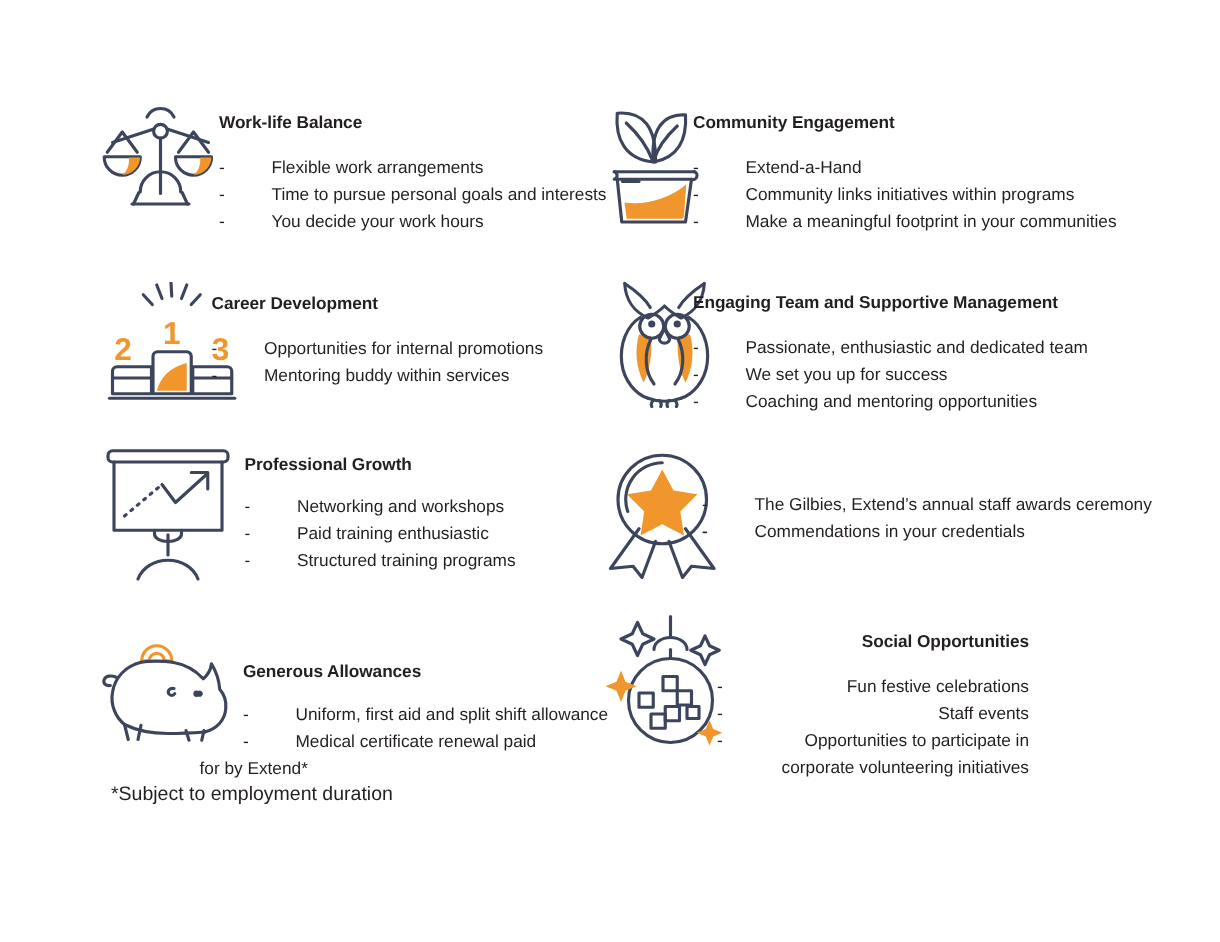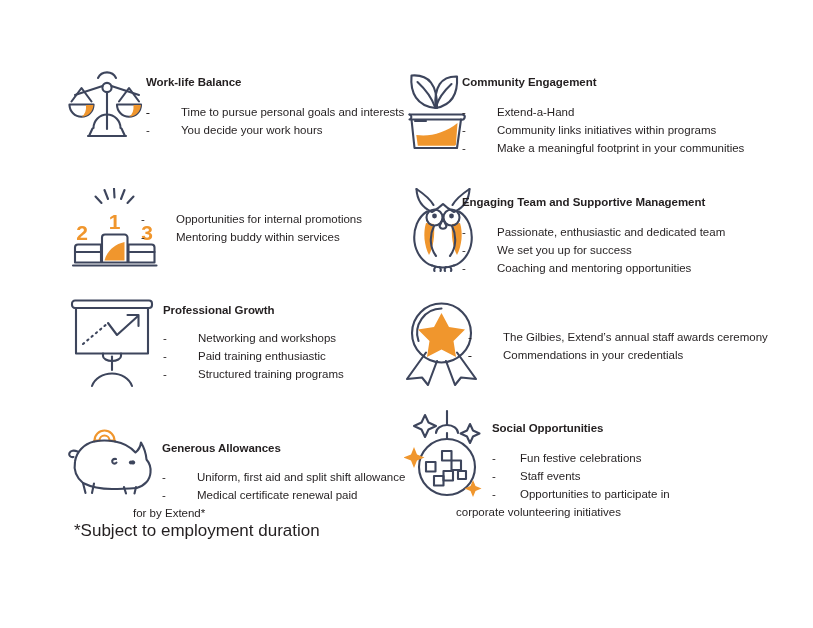--- a/index.html
+++ b/index.html
@@ -63,21 +63,21 @@
     padding-left: 35px;
   }
   .b-list li.wrapline {
     white-space: normal;
     line-height: 18px;
   }
   .footnote {
     position: absolute;
     left: 74px;
     top: 521px;
-    font-size: 17px;
+    font-size: 13px;
     color: #231f20;
     white-space: nowrap;
   }
   
   .dash-in1 { left: 2px; }
   .dash-in2 { left: 0px; }
   .dash-in3 { left: -7px; }
 </style>
 </head>
 <body>
@@ -106,21 +106,21 @@
           <path d="M1.5 38.8 A12 12 0 0 0 25.5 38.8"></path>
           <path d="M49 38.8 A12 12 0 0 0 73 38.8"></path>
         </g>
         <path d="M13.6 50.6 A12 12 0 0 0 25.4 39 L18 39 A7 11 0 0 1 13.6 50.6 Z" fill="#f0962d"></path>
         <path d="M61.1 50.6 A12 12 0 0 0 72.9 39 L65.5 39 A7 11 0 0 1 61.1 50.6 Z" fill="#f0962d"></path>
       </svg>
     </div>
     <div class="txt" style="left:78px; top:9px;">
       <div class="b-title">Work-life Balance</div>
       <ul class="b-list" style="margin-top:14px;">
-        <li><span class="dash dash-in1">-</span></li>
+        <li><span class="dash dash-in1">-</span><span class="itemtext">Flexible work arrangements</span></li>
         <li><span class="dash dash-in2">-</span><span class="itemtext">Time to pursue personal goals and interests</span></li>
         <li><span class="dash dash-in2">-</span><span class="itemtext">You decide your work hours</span></li>
       </ul>
     </div>
   </div>
 
   <div class="block" style="left:406px; top:63px;">
     <div class="icon-wrap">
       <svg width="62" height="90" viewBox="0 0 62 90">
         <g fill="none" stroke="#3d455c" stroke-width="2.1" stroke-linecap="round" stroke-linejoin="round">
@@ -165,20 +165,21 @@
           <path d="M32 49.5 A3 3 0 0 1 35 46.5 L54.5 46.5 A3 3 0 0 1 57.5 49.5 L57.5 74.5 L32 74.5 Z"></path>
           <path d="M5 59.5 A3 3 0 0 1 8 56.5 L31 56.5 L31 74.5 L5 74.5 Z"></path>
           <path d="M58.5 56.5 L81.5 56.5 A3 3 0 0 1 84.5 59.5 L84.5 74.5 L58.5 74.5 Z"></path>
           <path d="M3 77.5 L86.5 77.5"></path>
           <path d="M5 64 L30.5 64"></path>
           <path d="M59.5 64 L84.5 64"></path>
         </g>
       </svg>
     </div>
     <div class="txt" style="left:71px; top:8px;">
+      <div class="b-title">Career Development</div>
       <ul class="b-list" style="margin-top:14px;">
         <li><span class="dash dash-in1">-</span><span class="itemtext">Opportunities for internal promotions</span></li>
         <li><span class="dash dash-in1">-</span><span class="itemtext">Mentoring buddy within services</span></li>
       </ul>
     </div>
   </div>
 
   <div class="block" style="left:410px; top:186px;">
     <div class="icon-wrap">
       <svg width="66" height="86" viewBox="0 0 66 86">
@@ -315,21 +316,21 @@
         <g fill="none" stroke="#3d455c" stroke-width="2.1" stroke-linejoin="round">
           <rect x="22" y="54" width="9.5" height="9.5"></rect>
           <rect x="38" y="43" width="9.5" height="9.5"></rect>
           <rect x="47.5" y="52.5" width="9.5" height="9.5"></rect>
           <rect x="54" y="63" width="8" height="8"></rect>
           <rect x="30" y="68" width="9.5" height="9.5"></rect>
           <rect x="39.5" y="63" width="9.5" height="9.5"></rect>
         </g>
       </svg>
     </div>
-    <div class="txt" style="left:88px; top:13px;">
+    <div class="txt" style="left:74px; top:13px;text-align:right;">
       <div class="b-title">Social Opportunities</div>
       <ul class="b-list" style="margin-top:14px;">
         <li><span class="dash dash-in2">-</span><span class="itemtext" style="padding-left:28px;">Fun festive celebrations</span></li>
         <li><span class="dash dash-in2">-</span><span class="itemtext" style="padding-left:28px;">Staff events</span></li>
         <li class="wrapline" style="width:244px; margin-left:-36px;"><span class="dash" style="left:36px;">-</span><span class="itemtext" style="padding-left:64px; display:inline;">Opportunities to participate in corporate volunteering initiatives</span></li>
       </ul>
     </div>
   </div>
 
   <div class="footnote">*Subject to employment duration</div>

